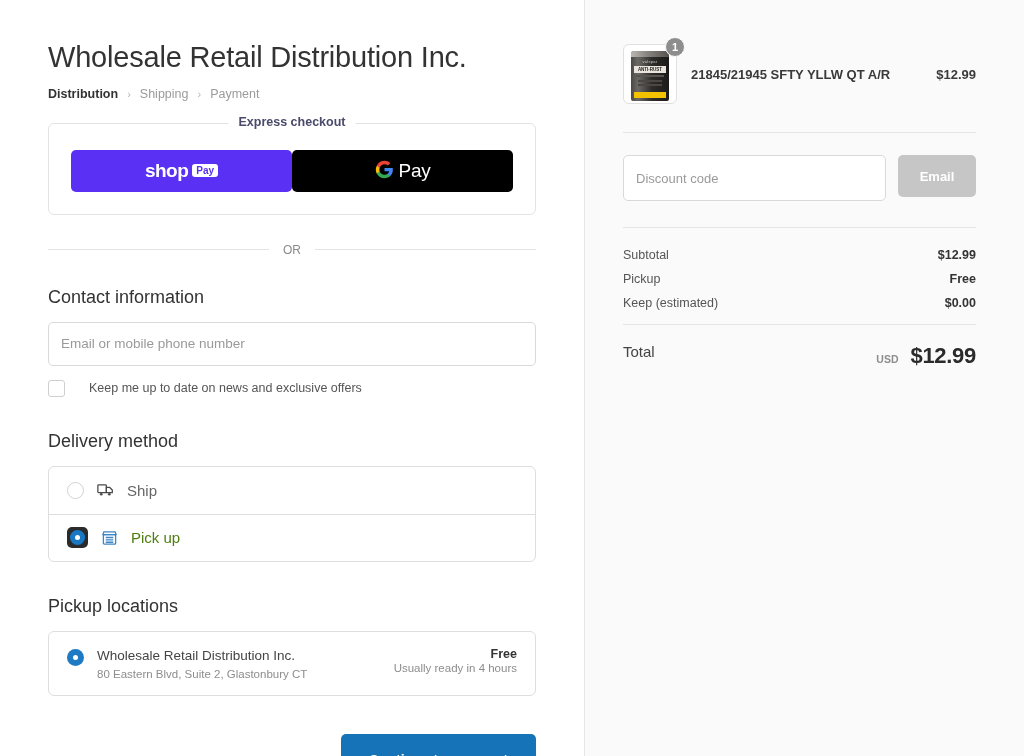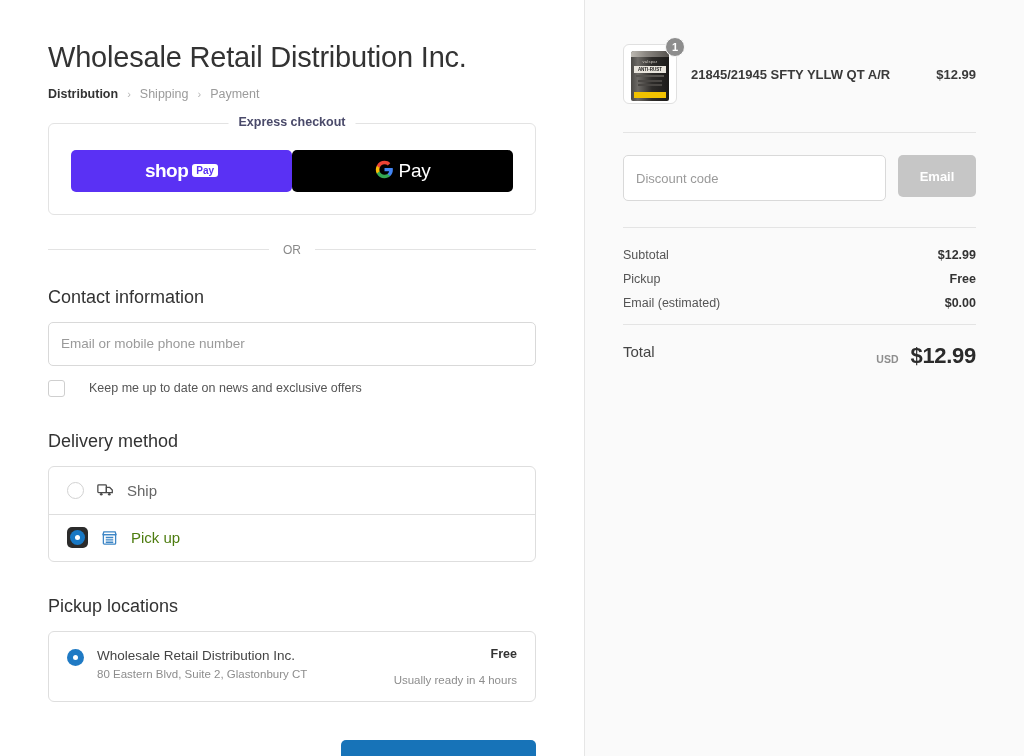--- a/index.html
+++ b/index.html
@@ -95,21 +95,21 @@
 
   
   .loc-card { border:1px solid #dedede; border-radius:6px; padding: 15px 18px; display:flex; align-items:flex-start; gap:13px; }
   .radio-on { width:17px; height:17px; border-radius:50%; background:#1f7ac4; display:flex; align-items:center; justify-content:center; flex-shrink:0; margin-top:2px;}
   .radio-on .radio-dot { width:5px; height:5px; }
   .loc-main { flex:1; }
   .loc-name { font-size:13.5px; color:#444; line-height:1.35; }
   .loc-addr { font-size:11.5px; color:#8d8d8d; margin-top:3px; }
   .loc-right { text-align:right; }
   .loc-price { font-size:12.5px; font-weight:700; color:#333; }
-  .loc-ready { font-size:11.5px; color:#8d8d8d; margin-top:13px;padding-left:44px; }
+  .loc-ready { font-size:11.5px; color:#8d8d8d; margin-top:1px;padding-left:44px; }
 
   .cta-row { display:flex; justify-content:flex-end; margin-top:38px; }
   .cta-btn {
     background:#1773b8; color:#fff; border:none; border-radius:5px;
     height:52px; padding:0 28px; font-size:14px; font-weight:700; cursor:pointer;
     font-family:"Liberation Sans", sans-serif;
   }
 
   
   .right {
@@ -314,21 +314,21 @@
     <div class="totals">
       <div class="total-row">
         <span class="tr-label">Subtotal</span>
         <span class="tr-value">$12.99</span>
       </div>
       <div class="total-row">
         <span class="tr-label">Pickup</span>
         <span class="tr-value">Free</span>
       </div>
       <div class="total-row">
-        <span class="tr-label">Email (estimated)</span>
+        <span class="tr-label">Keep (estimated)</span>
         <span class="tr-value">$0.00</span>
       </div>
 
       <div class="grand-sep"></div>
 
       <div class="grand-row">
         <span class="grand-label">Total</span>
         <span class="grand-right">
           <span class="grand-cur">USD</span>
           <span class="grand-amt">$12.99</span>

